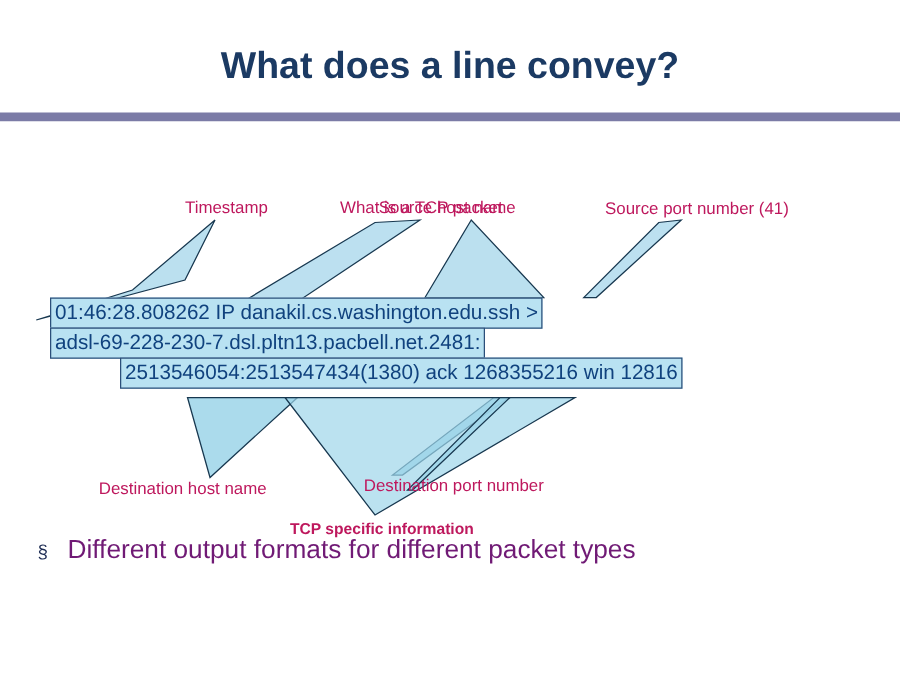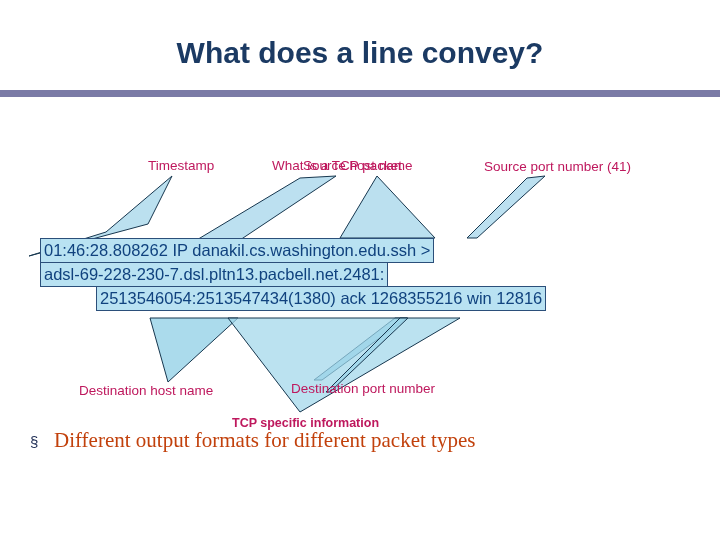--- a/index.html
+++ b/index.html
@@ -110,22 +110,22 @@
   }
   #bullet-mark {
     font-size: 15px;
     color: #1b2a52;
     width: 24px;
     flex: none;
     line-height: 1;
   }
   #bullet-text {
     font-size: 21px;
-    color: #c2410c;
-    font-family: Liberation Serif, serif;
+    color: #701a75;
+    font-family: Liberation Sans, sans-serif;
     white-space: nowrap;
   }
 </style>
 </head>
 <body>
 
 <div id="slide">
 
   <div id="title">What does a line convey?</div>
   <div id="title-rule"></div>

